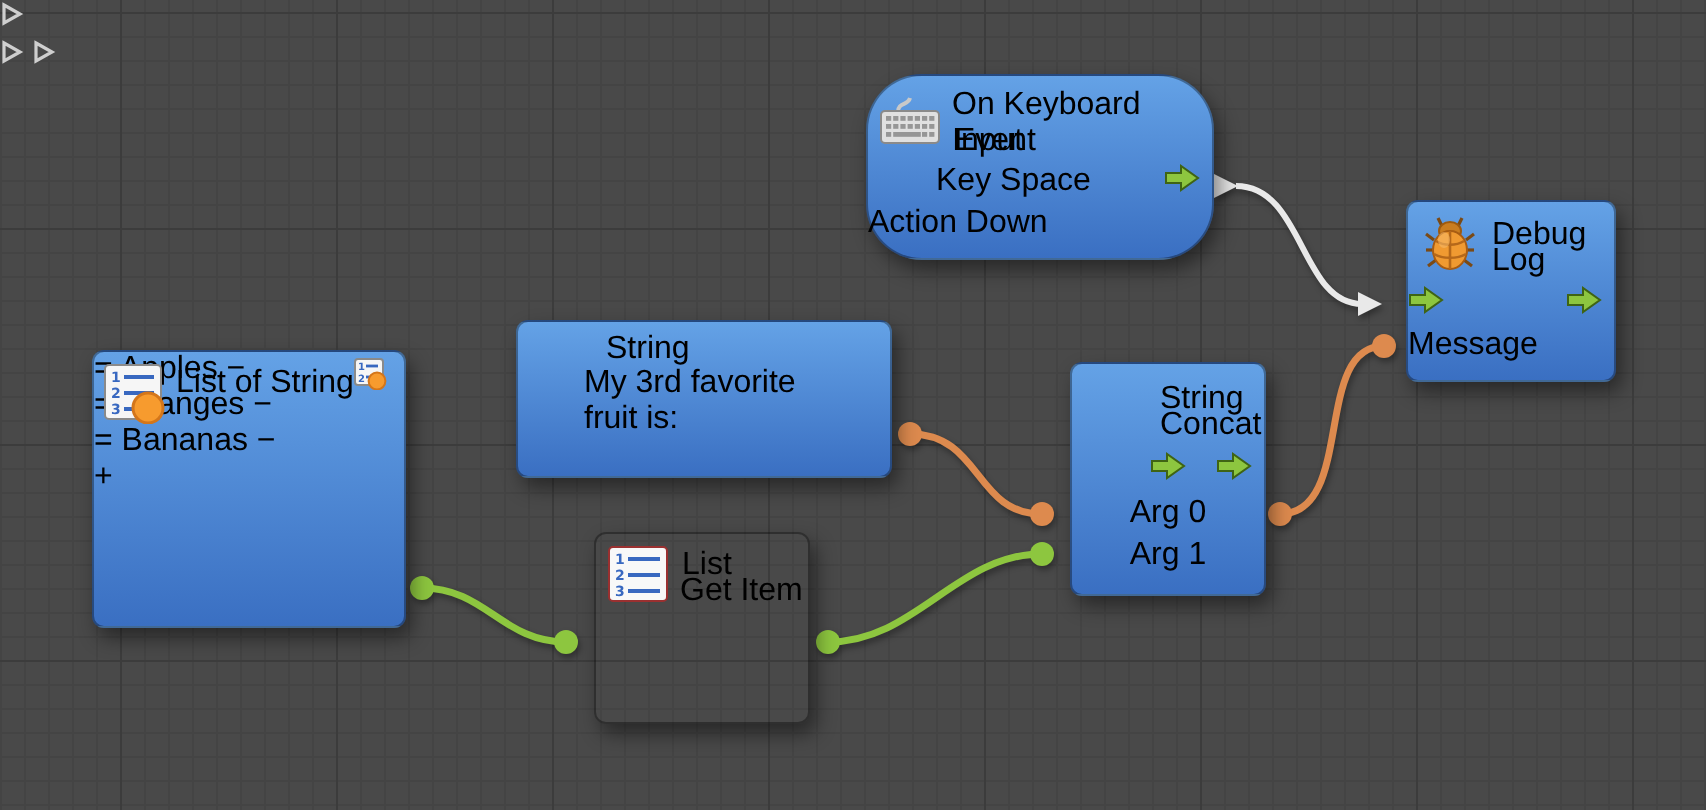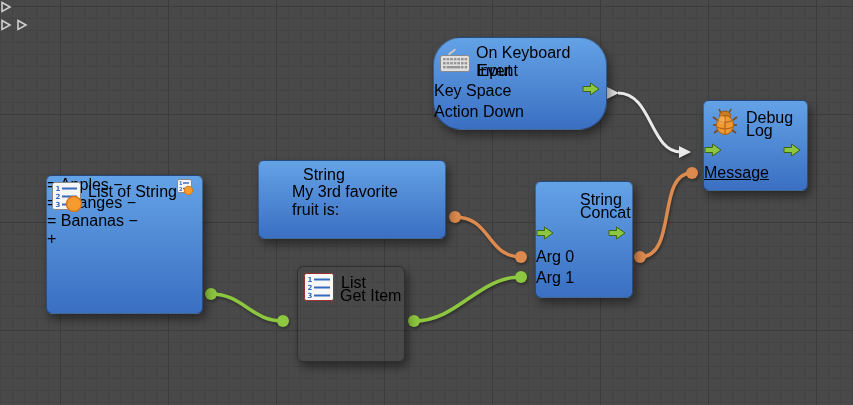--- a/index.html
+++ b/index.html
@@ -127,21 +127,21 @@
             <rect x="6.6" y="20" width="13.8" height="2.4"></rect>
             <rect x="21" y="20" width="2.6" height="2.4"></rect>
             <rect x="24.6" y="20" width="2.6" height="2.4"></rect>
         </g>
       </svg>
     </span>
     <div class="title" style="position:absolute;left:42px;top:6px;">On Keyboard Input</div>
     <div class="cat" style="position:absolute;left:43px;top:24px;">Event</div>
   </div>
   <div class="body" style="height:41px;">
-    <div class="prow" style="height:21px;">
+    <div class="prow" style="height:21px;padding-left:34px;">
       <span class="pc pink"></span>
       <span class="plabel">Key</span>
       <span class="drop">
         <span>Space</span>
         <span class="carets"><i class="up"></i><i class="dn"></i></span>
       </span>
       <span class="flow" style="position:absolute;right:6px;">
         <svg width="18" height="14" viewBox="0 0 18 14">
             <path d="M1,4.5 h7.5 V1 L17,7 8.5,13 V9.5 H1 Z" fill="#8dc63f" stroke="#3f6414"></path>
           </svg>
@@ -192,21 +192,21 @@
         <svg width="18" height="14" viewBox="0 0 18 14">
             <path d="M1,4.5 h7.5 V1 L17,7 8.5,13 V9.5 H1 Z" fill="#8dc63f" stroke="#3f6414"></path>
           </svg>
       </span>
       <span class="flow" style="position:absolute;right:6px;">
         <svg width="18" height="14" viewBox="0 0 18 14">
             <path d="M1,4.5 h7.5 V1 L17,7 8.5,13 V9.5 H1 Z" fill="#8dc63f" stroke="#3f6414"></path>
           </svg>
       </span>
     </div>
-    <div class="prow" style="height:20px;text-decoration:underline;">
+    <div class="prow" style="height:20px;">
       <span class="pc green"></span>
       <span class="plabel">Message</span>
     </div>
   </div>
 </div>
 <span class="hollow-tri" style="left:813px;top:146px;">
   <svg width="12" height="14" viewBox="0 0 12 14">
       <path d="M2,2.5 L10,7 L2,11.5 Z" fill="none" stroke="#cfcfcf" stroke-width="1.6"></path>
     </svg>
 </span>
@@ -304,21 +304,21 @@
 </div>
 <div class="hollow-circle" style="left:281px;top:337px;"></div>
 
 
 <div class="node blue" style="left:535px;top:181px;width:98px;height:117px;">
   <div class="hdr" style="height:44px;">
     <span class="ball" style="position:absolute;left:7px;top:7px;"></span>
     <div class="cat" style="position:absolute;left:44px;top:9px;">String</div>
     <div class="title" style="position:absolute;left:44px;top:22px;">Concat</div>
   </div>
-  <div class="body" style="height:64px;">
+  <div class="body" style="height:64px;text-align:center;">
     <div class="prow" style="height:22px;">
       <span class="flow">
         <svg width="18" height="14" viewBox="0 0 18 14">
             <path d="M1,4.5 h7.5 V1 L17,7 8.5,13 V9.5 H1 Z" fill="#8dc63f" stroke="#3f6414"></path>
           </svg>
       </span>
       <span class="flow" style="position:absolute;right:6px;">
         <svg width="18" height="14" viewBox="0 0 18 14">
             <path d="M1,4.5 h7.5 V1 L17,7 8.5,13 V9.5 H1 Z" fill="#8dc63f" stroke="#3f6414"></path>
           </svg>

